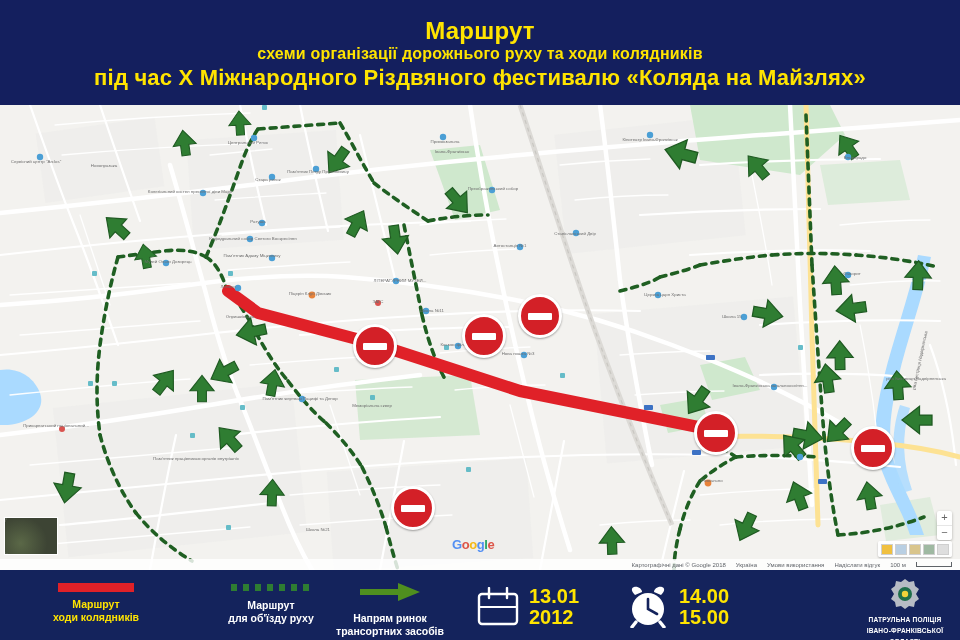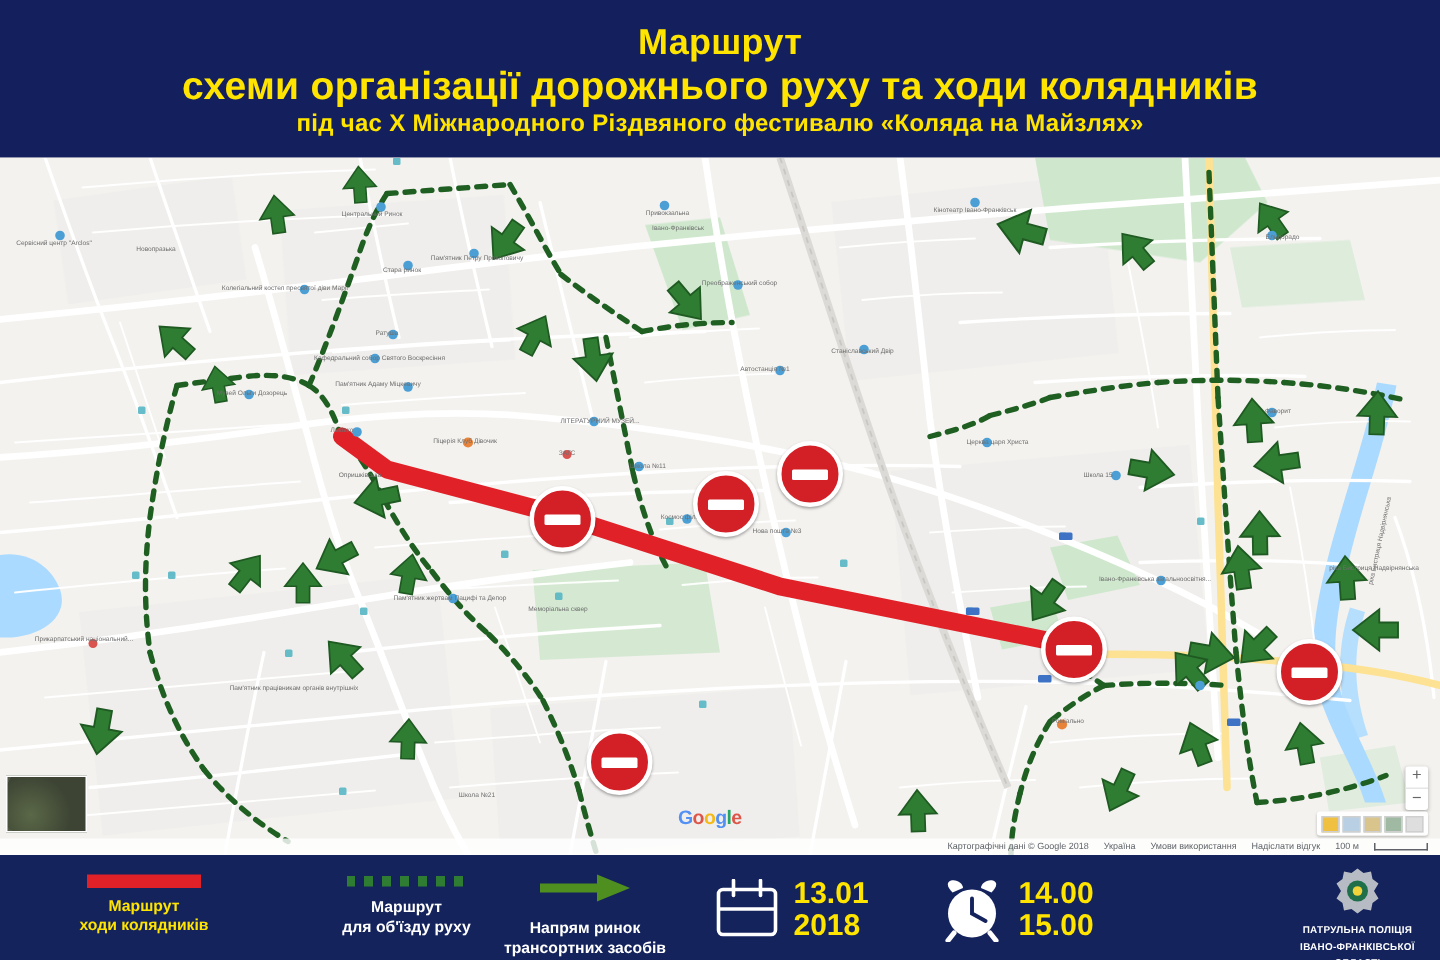--- a/index.html
+++ b/index.html
@@ -17,22 +17,22 @@
     position:absolute;left:0;top:0;width:960px;height:105px;
     background:#141f5e;
     display:flex;flex-direction:column;align-items:center;justify-content:center;
     box-sizing:border-box;padding-top:2px;
   }
   .title-line{
     color:#ffe400;font-weight:bold;text-align:center;
     letter-spacing:.2px;line-height:1.06;white-space:nowrap;
   }
   #title-l1{font-size:24px;}
-  #title-l2{font-size:26px;margin-top:3px;}
-  #title-l3{font-size:16px;margin-top:3px;}
+  #title-l2{font-size:16px;margin-top:3px;}
+  #title-l3{font-size:22px;margin-top:3px;}
 
   
   #map{
     position:absolute;left:0;top:105px;width:960px;height:465px;
     background:#f2f1ee;overflow:hidden;
   }
   #map-canvas{position:absolute;left:0;top:0;width:960px;height:465px;}
 
   
   .sign{
@@ -103,21 +103,21 @@
   .leg .cap{font-size:10.5px;font-weight:bold;line-height:1.25;white-space:nowrap;}
   .leg .cap.yellow{color:#ffe400;}
 
   
   #sw-route{width:76px;height:9px;background:#e02128;margin:0 auto 6px;}
   #sw-dots{width:80px;height:7px;margin:0 auto 8px;
     background:repeating-linear-gradient(to right,#2e7d32 0 6px,transparent 6px 12px);}
   .sw-arrow{margin:0 auto 6px;}
 
   
-  .kv{position:absolute;display:flex;align-items:flex-start;gap:9px;}
+  .kv{position:absolute;display:flex;align-items:center;gap:9px;}
   .kv .num{color:#ffe400;font-size:20px;font-weight:bold;line-height:1.05;}
 
   
   #police{position:absolute;text-align:center;}
   #police .pcap{
     color:#ffffff;font-size:6.6px;font-weight:bold;line-height:1.35;
     letter-spacing:.2px;margin-top:2px;white-space:nowrap;
   }
 </style>
 </head>
@@ -615,21 +615,21 @@
 
     <div class="kv" style="left:476px;top:16px;">
       <svg width="44" height="40" viewBox="0 0 44 40">
         <rect x="3" y="7" width="38" height="30" rx="3" fill="none" stroke="#ffffff" stroke-width="2.4"></rect>
         <line x1="3" y1="20" x2="41" y2="20" stroke="#ffffff" stroke-width="2.2"></line>
         <line x1="13" y1="1" x2="13" y2="11" stroke="#ffffff" stroke-width="2.4" stroke-linecap="round"></line>
         <line x1="31" y1="1" x2="31" y2="11" stroke="#ffffff" stroke-width="2.4" stroke-linecap="round"></line>
       </svg>
       <div>
         <div class="num">13.01</div>
-        <div class="num">2018</div>
+        <div class="num">2012</div>
       </div>
     </div>
 
     <div class="kv" style="left:626px;top:16px;">
       <svg width="44" height="42" viewBox="0 0 44 42">
         <path d="M9,9 C5,5 5,2 8,1 C12,0 16,3 16,6 Z" fill="#ffffff"></path>
         <path d="M35,9 C39,5 39,2 36,1 C32,0 28,3 28,6 Z" fill="#ffffff"></path>
         <circle cx="22" cy="23" r="16" fill="#ffffff"></circle>
         <path d="M22,13 L22,23 L31,28" stroke="#14235c" stroke-width="2.6" fill="none" stroke-linecap="round"></path>
         <path d="M10,36 L6,41" stroke="#ffffff" stroke-width="3.4" stroke-linecap="round"></path>

